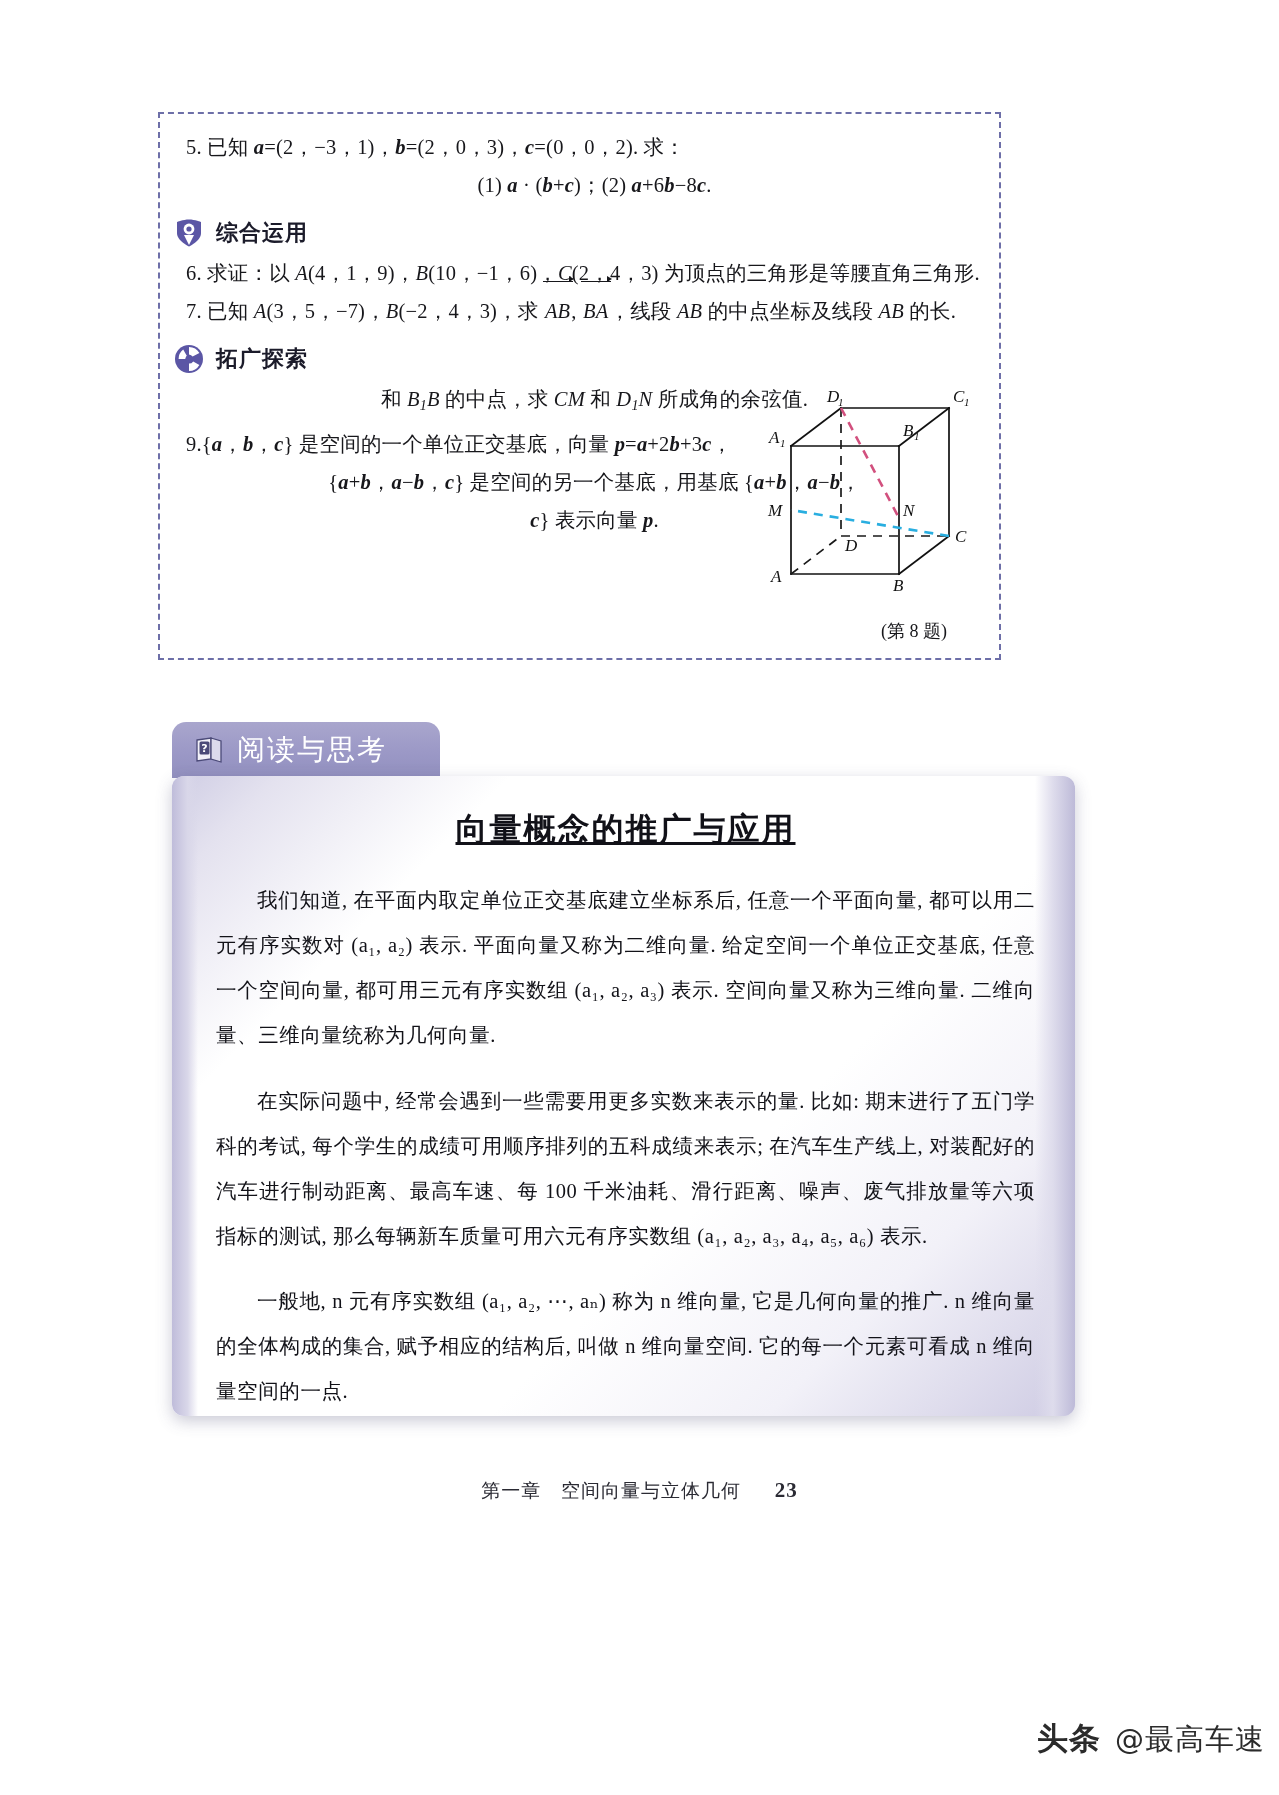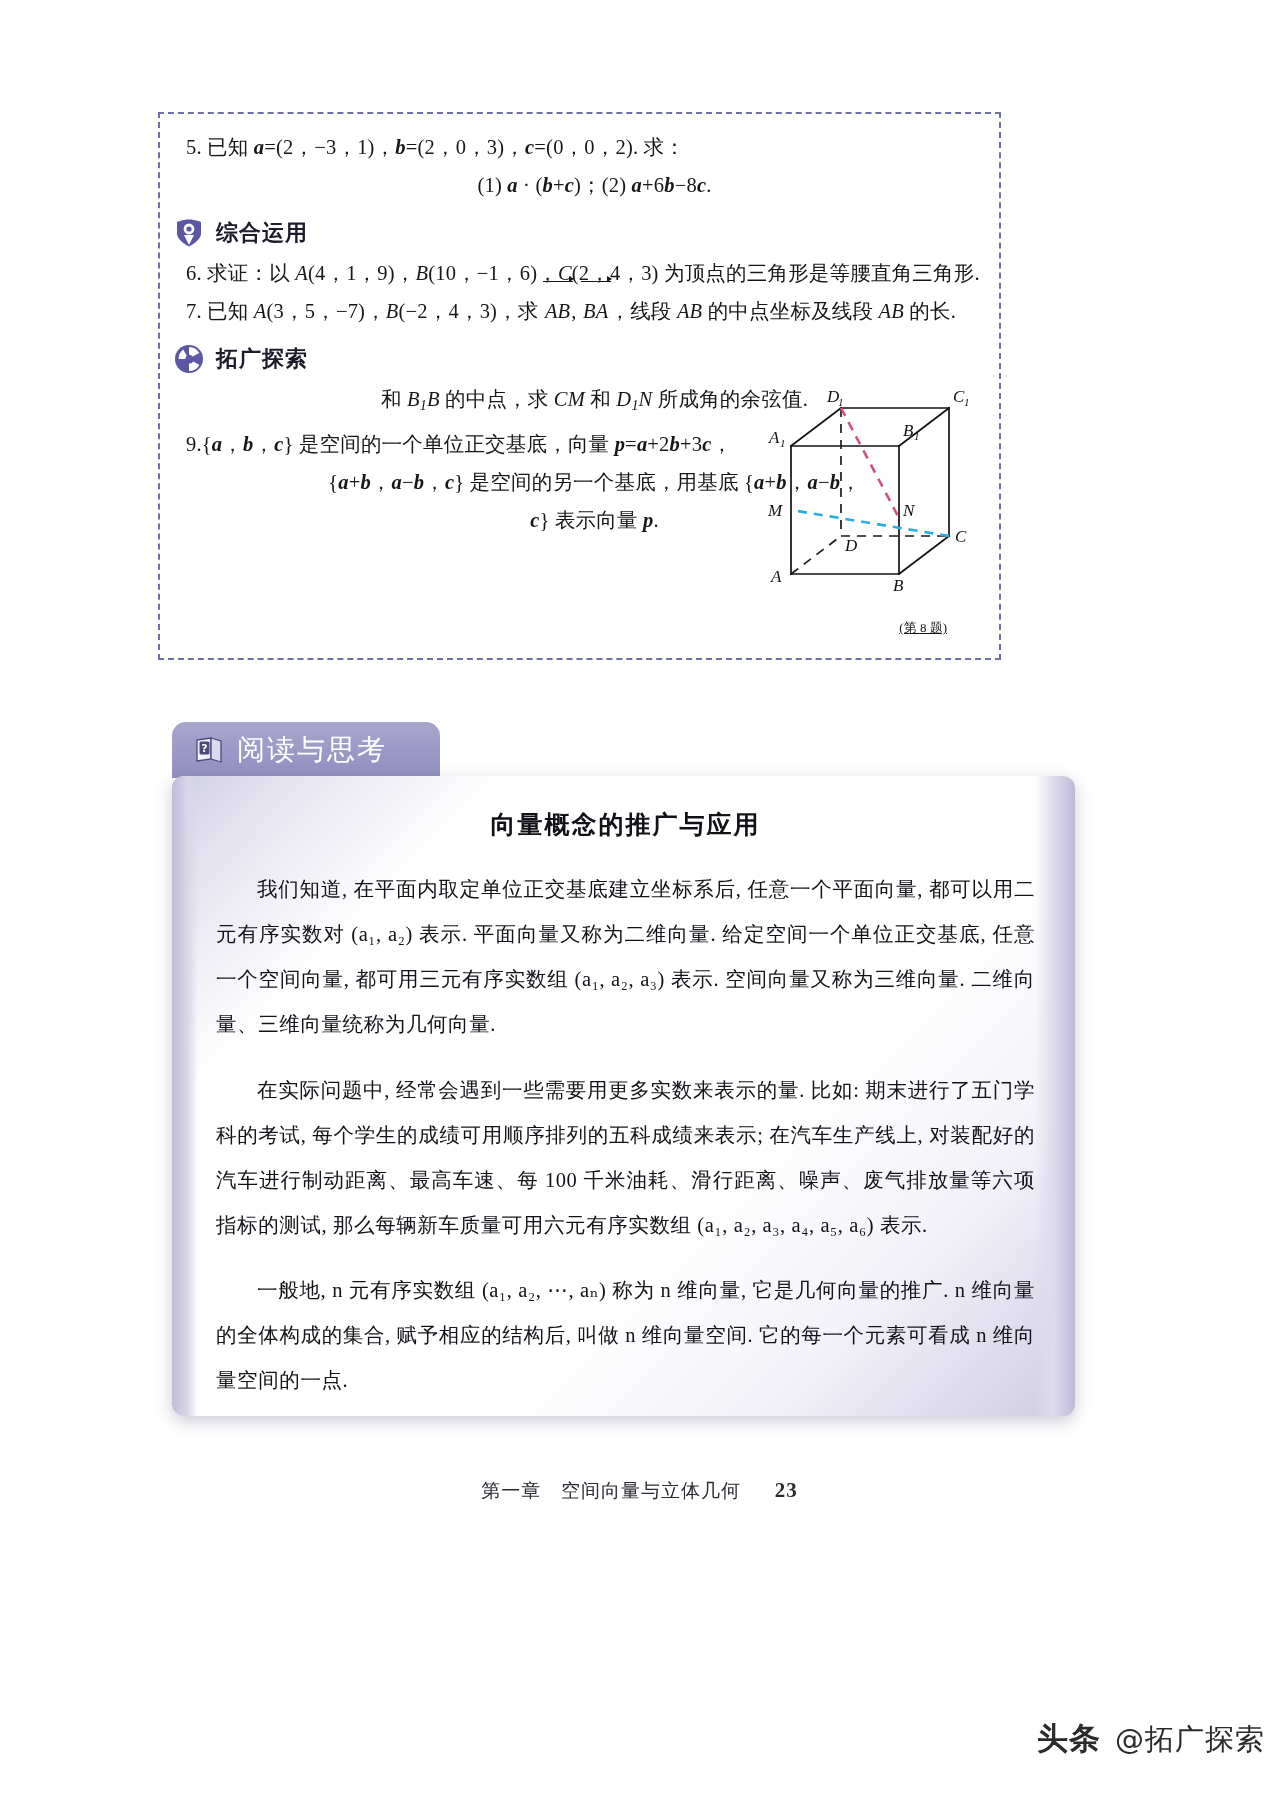--- a/index.html
+++ b/index.html
@@ -91,23 +91,22 @@
     right: 8px;
     top: 272px;
     width: 230px;
     height: 236px;
   }
   #cube-figure svg { display:block; }
   #fig-caption {
     position: absolute;
     right: 52px;
     top: 505px;
-    font-size: 13px;
+    font-size: 18px;
     color: #17171b;
-    text-decoration: underline;
   }
 
   
   #reading-wrap {
     position: absolute;
     left: 150px;
     top: 722px;
     width: 925px;
     height: 700px;
   }
@@ -157,26 +156,27 @@
     content:"";
     position:absolute;
     right:0; top:0; bottom:0; width:40px;
     background: linear-gradient(270deg,#bdbad8 0%, #dedcec 55%, rgba(255,255,255,0) 100%);
     pointer-events:none;
   }
   #reading-title {
     text-align: center;
     font-family: "DejaVu Sans", "Liberation Sans", sans-serif;
     font-weight: bold;
-    font-size: 25px;
+    font-size: 32px;
     color: #111118;
     letter-spacing: 2px;
     margin: 4px 0 26px 0;
     position: relative;
     z-index: 2;
+    text-decoration: underline;
   }
   .para {
     font-family: "Liberation Serif", "DejaVu Serif", serif;
     font-size: 20.5px;
     line-height: 45px;
     color: #121218;
     text-indent: 2em;
     text-align: justify;
     letter-spacing: 0.6px;
     position: relative;
@@ -365,14 +365,14 @@
 </div>
 
 <div id="page-footer">
   <span class="f-chapter">第一章</span>
   <span class="f-title">空间向量与立体几何</span>
   <span class="f-num">23</span>
 </div>
 
 <div id="watermark">
   <span class="wm-logo">头条</span>
-  <span class="wm-handle">@拓广探索</span>
+  <span class="wm-handle">@最高车速</span>
 </div>
 
 </body></html>

